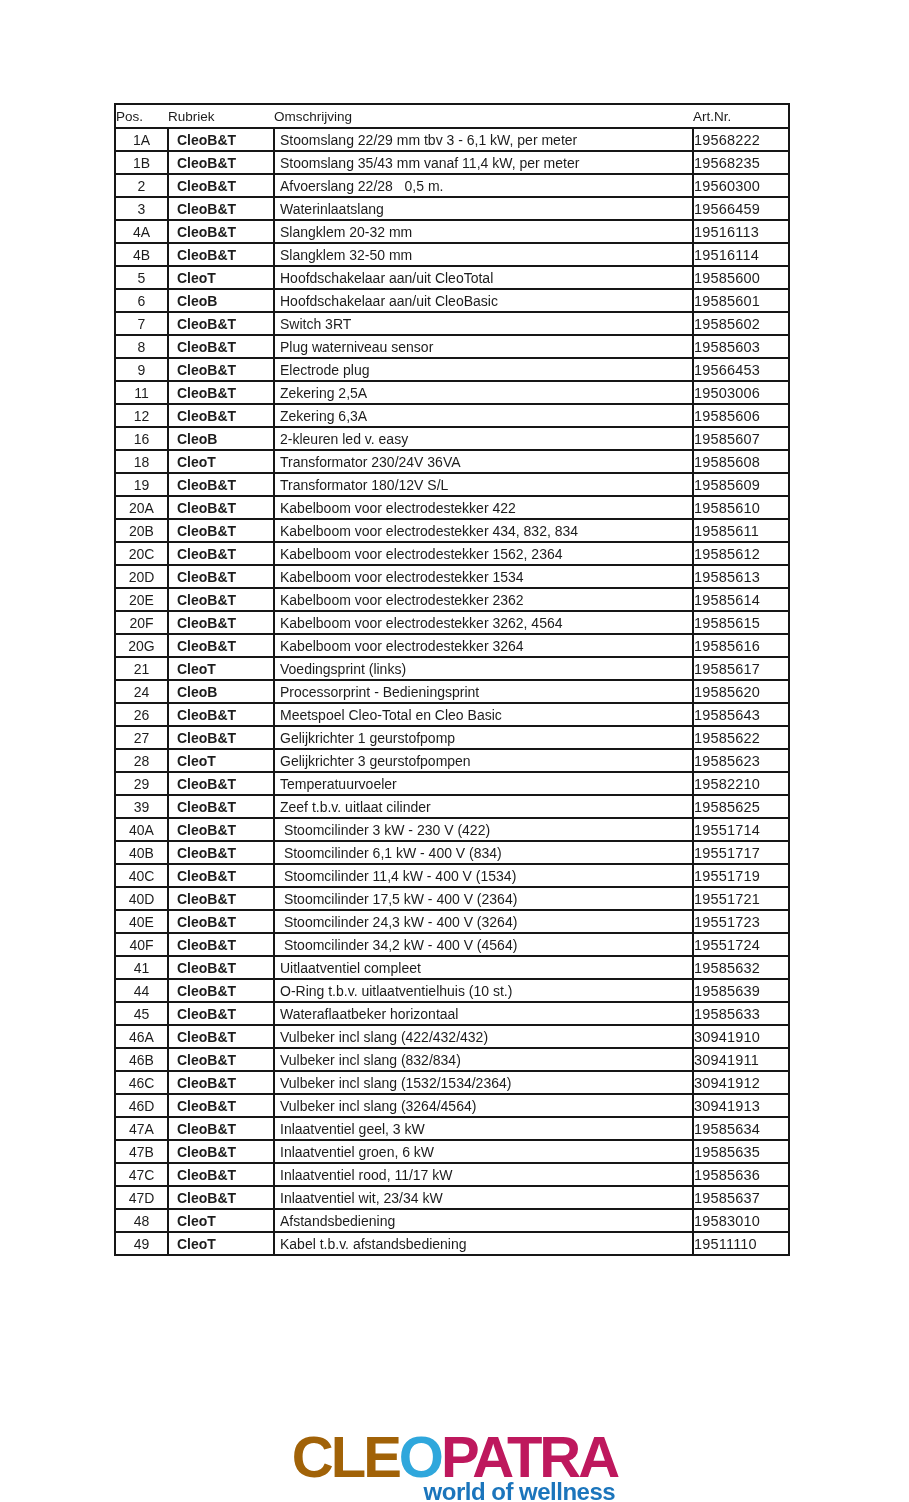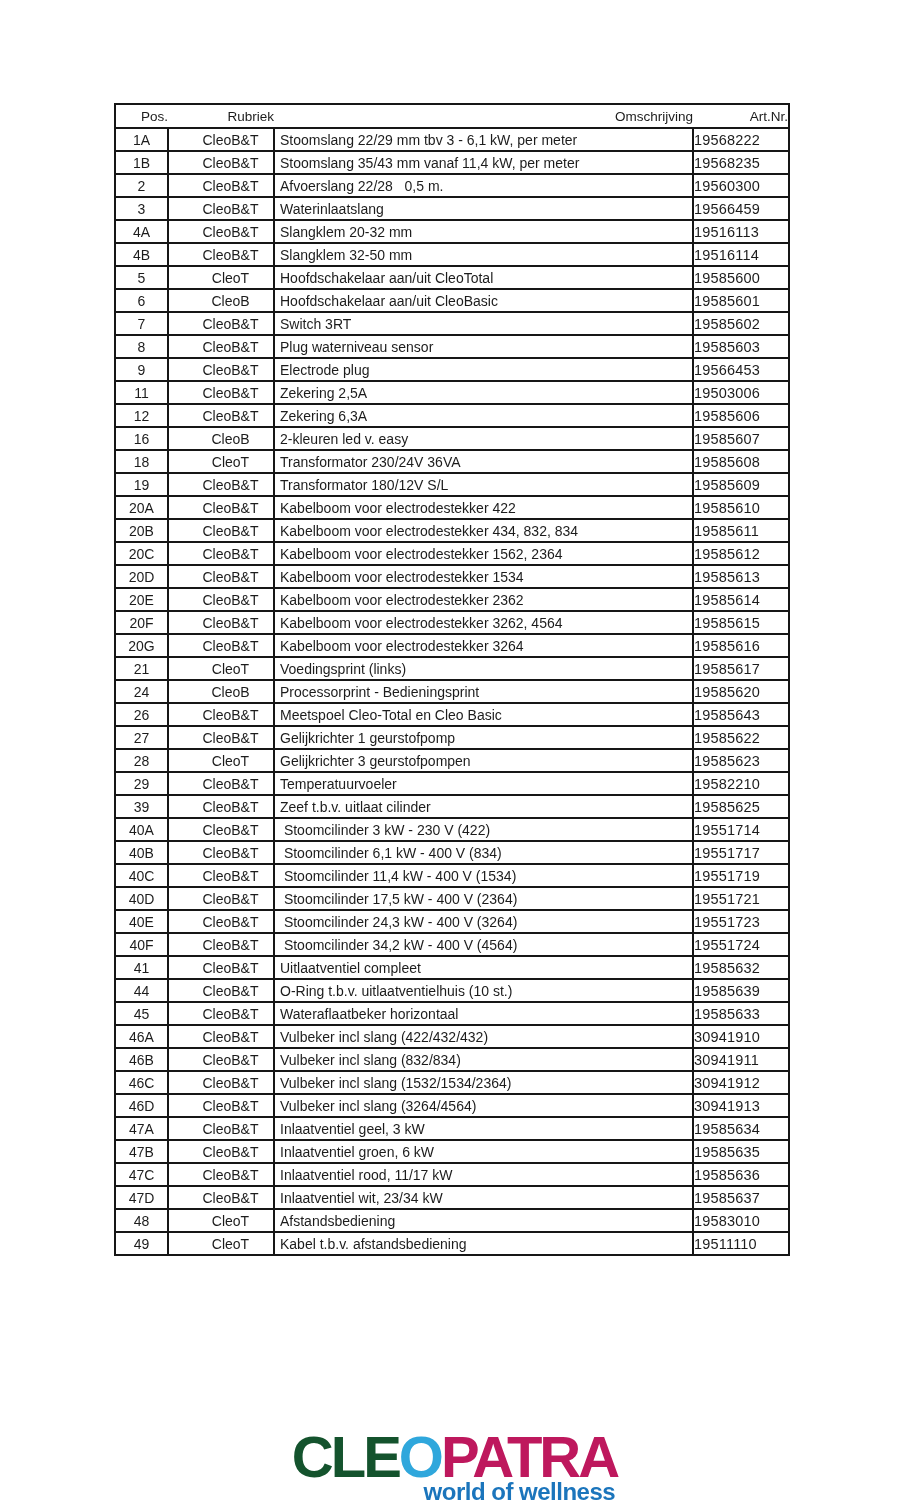--- a/index.html
+++ b/index.html
@@ -29,37 +29,37 @@
   .parts-table col.c2 { width: 419px; }
   .parts-table col.c3 { width: 96px; }
 
   .parts-table th {
     height: 22px;
     font-size: 13.5px;
     font-weight: 400;
     border-top: 2px solid #161616;
     border-bottom: 2px solid #161616;
     padding: 0;
-    text-align: right;
+    text-align: left;
     vertical-align: middle;
     white-space: nowrap;
   }
   .parts-table th.h0 { border-left: 2px solid #161616; }
   .parts-table th.h3 { border-right: 2px solid #161616; }
 
   .parts-table td {
     height: 21px;
     border: 2px solid #161616;
     font-size: 14px;
     vertical-align: middle;
     padding: 0;
     overflow: hidden;
   }
   .parts-table td.col0 { text-align: center; }
-  .parts-table td.col1 { text-align: center; padding-left: 19px; }
+  .parts-table td.col1 { text-align: left; padding-left: 8px; font-weight: bold; }
   .parts-table td.col2 { text-align: left; padding-left: 5px; white-space: pre; }
   .parts-table td.col3 { text-align: left; font-size: 14.5px; letter-spacing: 0.2px; }
 
   .logo-block {
     position: absolute;
     top: 1428px;
     left: 50%;
     transform: translateX(-50%);
     text-align: right;
     line-height: 1;
@@ -394,18 +394,18 @@
           <td class="col0">49</td>
           <td class="col1">CleoT</td>
           <td class="col2">Kabel t.b.v. afstandsbediening</td>
           <td class="col3">19511110</td>
         </tr>
       </tbody>
   </table>
 
   <div class="logo-block">
     <div class="brand">
-      <span class="brand-navy" style="color: #14532d;">CLE</span><span class="brand-o" style="color: rgb(47, 167, 220);">O</span><span class="brand-navy" style="color: #be185d;">PATRA</span>
+      <span class="brand-navy" style="color: #a16207;">CLE</span><span class="brand-o" style="color: rgb(47, 167, 220);">O</span><span class="brand-navy" style="color: #be185d;">PATRA</span>
     </div>
     <div class="tagline" style="color: rgb(27, 117, 188);">world of wellness</div>
   </div>
 
 </div>
 
 </body></html>

